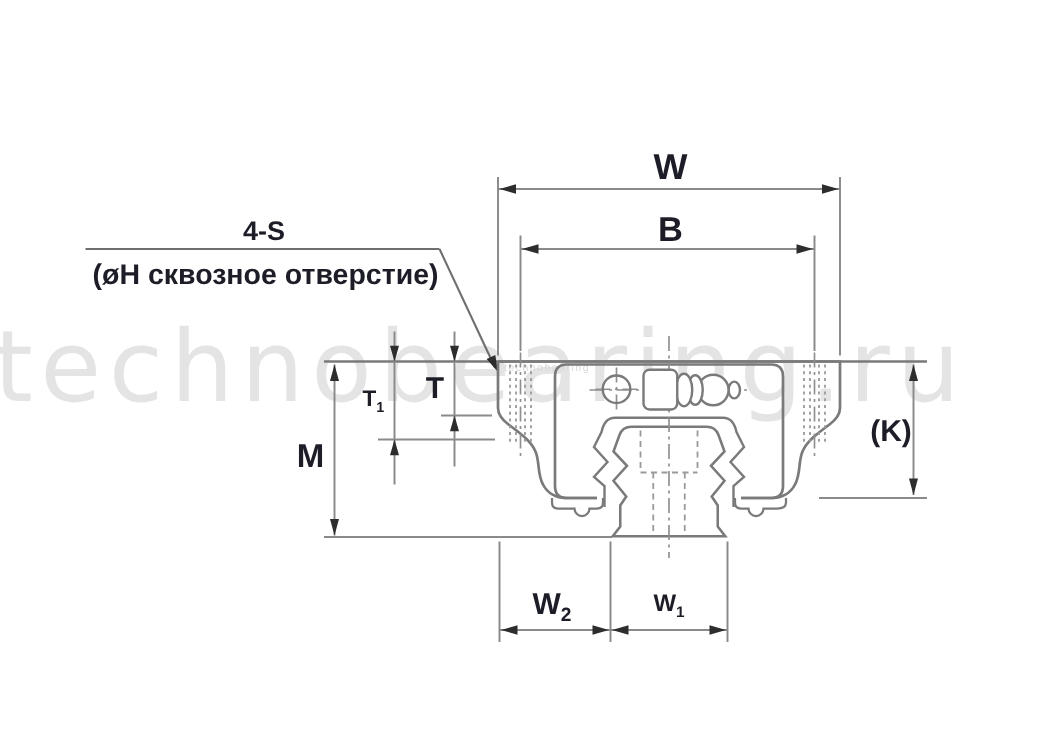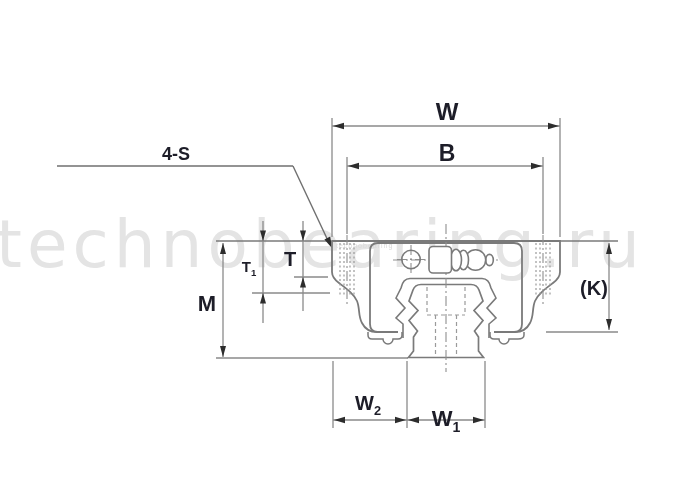--- a/index.html
+++ b/index.html
@@ -25,21 +25,21 @@
   .lbl sub{font-size:64%;line-height:1;}
   #lbl-w {left:447px;top:112px;font-size:24px;}
   #lbl-b {left:447px;top:153px;font-size:23px;}
   #lbl-4s{left:176px;top:154px;font-size:18px;}
   #lbl-oh{left:177px;top:184px;font-size:19px;}
   #lbl-t1{left:249px;top:268px;font-size:15px;text-align:center;}
   #lbl-t {left:290px;top:259px;font-size:20px;}
   #lbl-m {left:207px;top:304px;font-size:22px;}
   #lbl-k {left:594px;top:288px;font-size:20px;}
   #lbl-w2{left:368px;top:405px;font-size:20px;text-align:right;}
-  #lbl-w1{left:446px;top:405px;font-size:22px;margin-top:16px;}
+  #lbl-w1{left:446px;top:405px;font-size:16px;}
 </style>
 </head>
 <body>
 
 <div id="stage">
 
   <div id="watermark">technobearing.ru</div>
   <div id="micro-watermark">technobearing</div>
 
   <svg width="700" height="500" viewBox="0 0 700 500">
@@ -157,20 +157,21 @@
       <circle cx="475.5" cy="260" r="10.2"></circle>
       <ellipse cx="463.5" cy="260" rx="5" ry="9.8"></ellipse>
       <ellipse cx="456" cy="260" rx="5.5" ry="10.8"></ellipse>
       <rect x="429" y="246.5" width="22.5" height="26.5" rx="4"></rect>
     </g>
   </svg>
 
   <div class="lbl" id="lbl-w">W</div>
   <div class="lbl" id="lbl-b">B</div>
   <div class="lbl" id="lbl-4s">4-S</div>
+  <div class="lbl" id="lbl-oh">(øH сквозное отверстие)</div>
   <div class="lbl" id="lbl-t1"><span>T</span><sub>1</sub></div>
   <div class="lbl" id="lbl-t">T</div>
   <div class="lbl" id="lbl-m">M</div>
   <div class="lbl" id="lbl-k">(K)</div>
   <div class="lbl" id="lbl-w2"><span>W</span><sub>2</sub></div>
   <div class="lbl" id="lbl-w1"><span>W</span><sub>1</sub></div>
 
 </div>
 
 </body></html>

